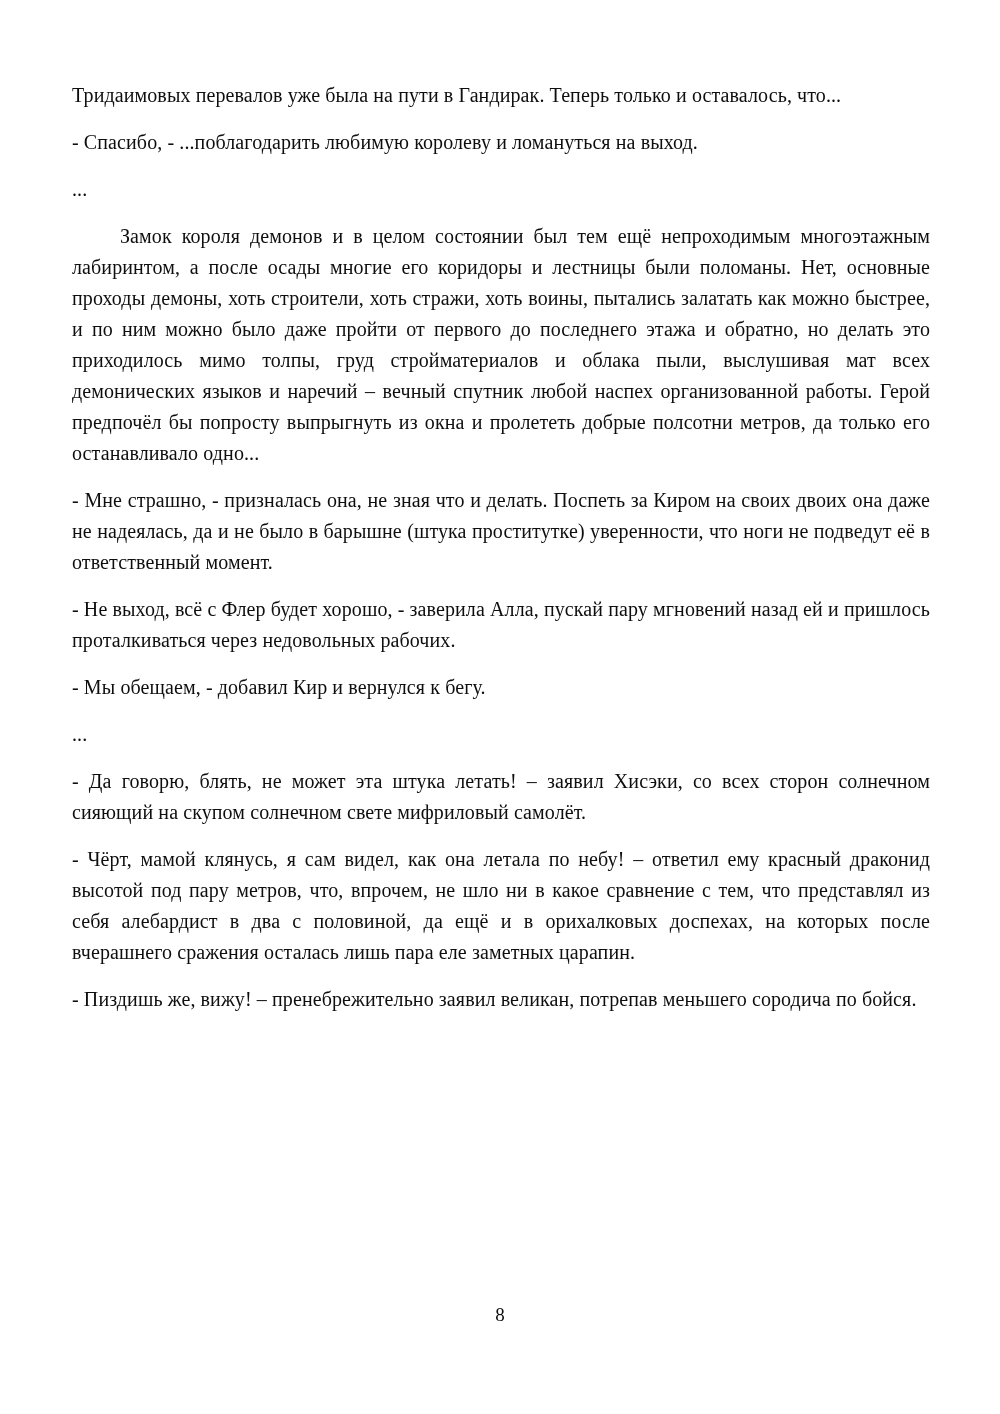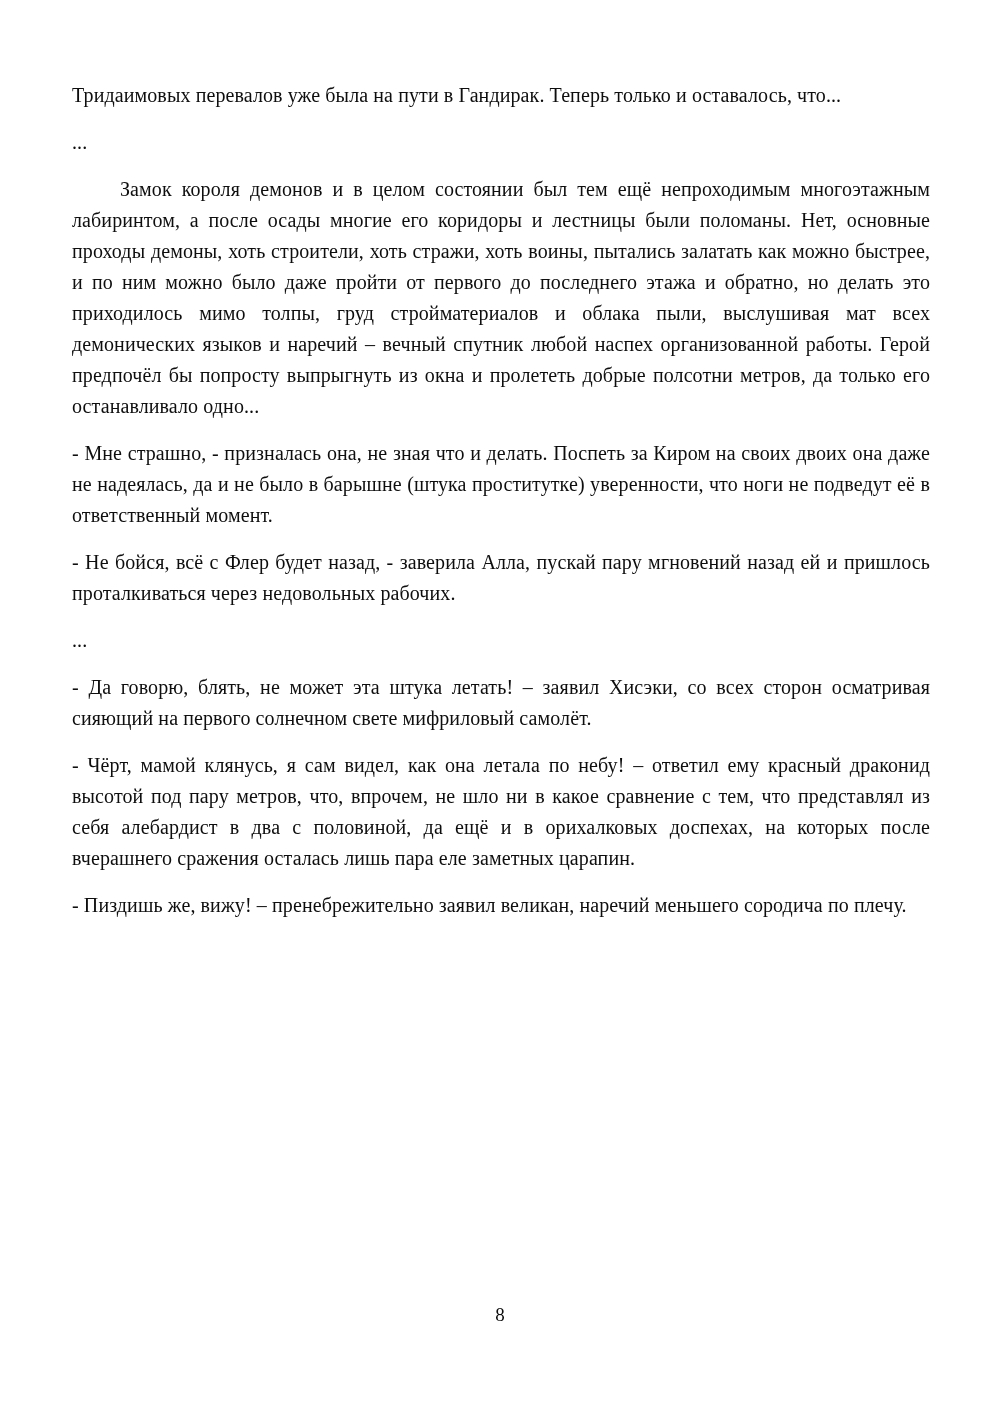--- a/index.html
+++ b/index.html
@@ -51,23 +51,25 @@
     font-size: 19px;
     line-height: 24px;
   }
 </style>
 </head>
 <body>
 
 <div class="page">
   <div class="content">
     <p>Тридаимовых перевалов уже была на пути в Гандирак. Теперь только и оставалось, что...</p>
+    <p>- Спасибо, - ...поблагодарить любимую королеву и ломануться на выход.</p>
     <p class="ellipsis">...</p>
     <p class="indent">Замок короля демонов и в целом состоянии был тем ещё непроходимым многоэтажным лабиринтом, а после осады многие его коридоры и лестницы были поломаны. Нет, основные проходы демоны, хоть строители, хоть стражи, хоть воины, пытались залатать как можно быстрее, и по ним можно было даже пройти от первого до последнего этажа и обратно, но делать это приходилось мимо толпы, груд стройматериалов и облака пыли, выслушивая мат всех демонических языков и наречий – вечный спутник любой наспех организованной  работы. Герой предпочёл бы попросту выпрыгнуть из окна и пролететь добрые полсотни метров, да только его останавливало одно...</p>
     <p>- Мне страшно, - призналась она, не зная что и делать. Поспеть за Киром на своих двоих она даже не надеялась, да и не было в барышне (штука проститутке) уверенности, что ноги не подведут её в ответственный момент.</p>
-    <p>- Не бойся, всё с Флер будет назад, - заверила Алла, пускай пару мгновений назад ей и пришлось проталкиваться через недовольных рабочих.</p>
+    <p>- Не выход, всё с Флер будет хорошо, - заверила Алла, пускай пару мгновений назад ей и пришлось проталкиваться через недовольных рабочих.</p>
+    <p>- Мы обещаем, - добавил Кир и вернулся к бегу.</p>
     <p class="ellipsis">...</p>
-    <p>- Да говорю, блять, не может эта штука летать! – заявил Хисэки, со всех сторон осматривая сияющий на первого солнечном свете мифриловый самолёт.</p>
+    <p>- Да говорю, блять, не может эта штука летать! – заявил Хисэки, со всех сторон солнечном сияющий на скупом солнечном свете мифриловый самолёт.</p>
     <p>- Чёрт, мамой клянусь, я сам видел, как она летала по небу! – ответил ему красный драконид высотой под пару метров, что, впрочем, не шло ни в какое сравнение с тем, что представлял из себя алебардист в два с половиной, да ещё и в орихалковых доспехах, на которых после вчерашнего сражения осталась лишь пара еле заметных царапин.</p>
-    <p>- Пиздишь же, вижу! – пренебрежительно заявил великан, наречий меньшего сородича по плечу.</p>
+    <p>- Пиздишь же, вижу! – пренебрежительно заявил великан, потрепав меньшего сородича по бойся.</p>
   </div>
   <div class="page-number">8</div>
 </div>
 
 </body></html>

